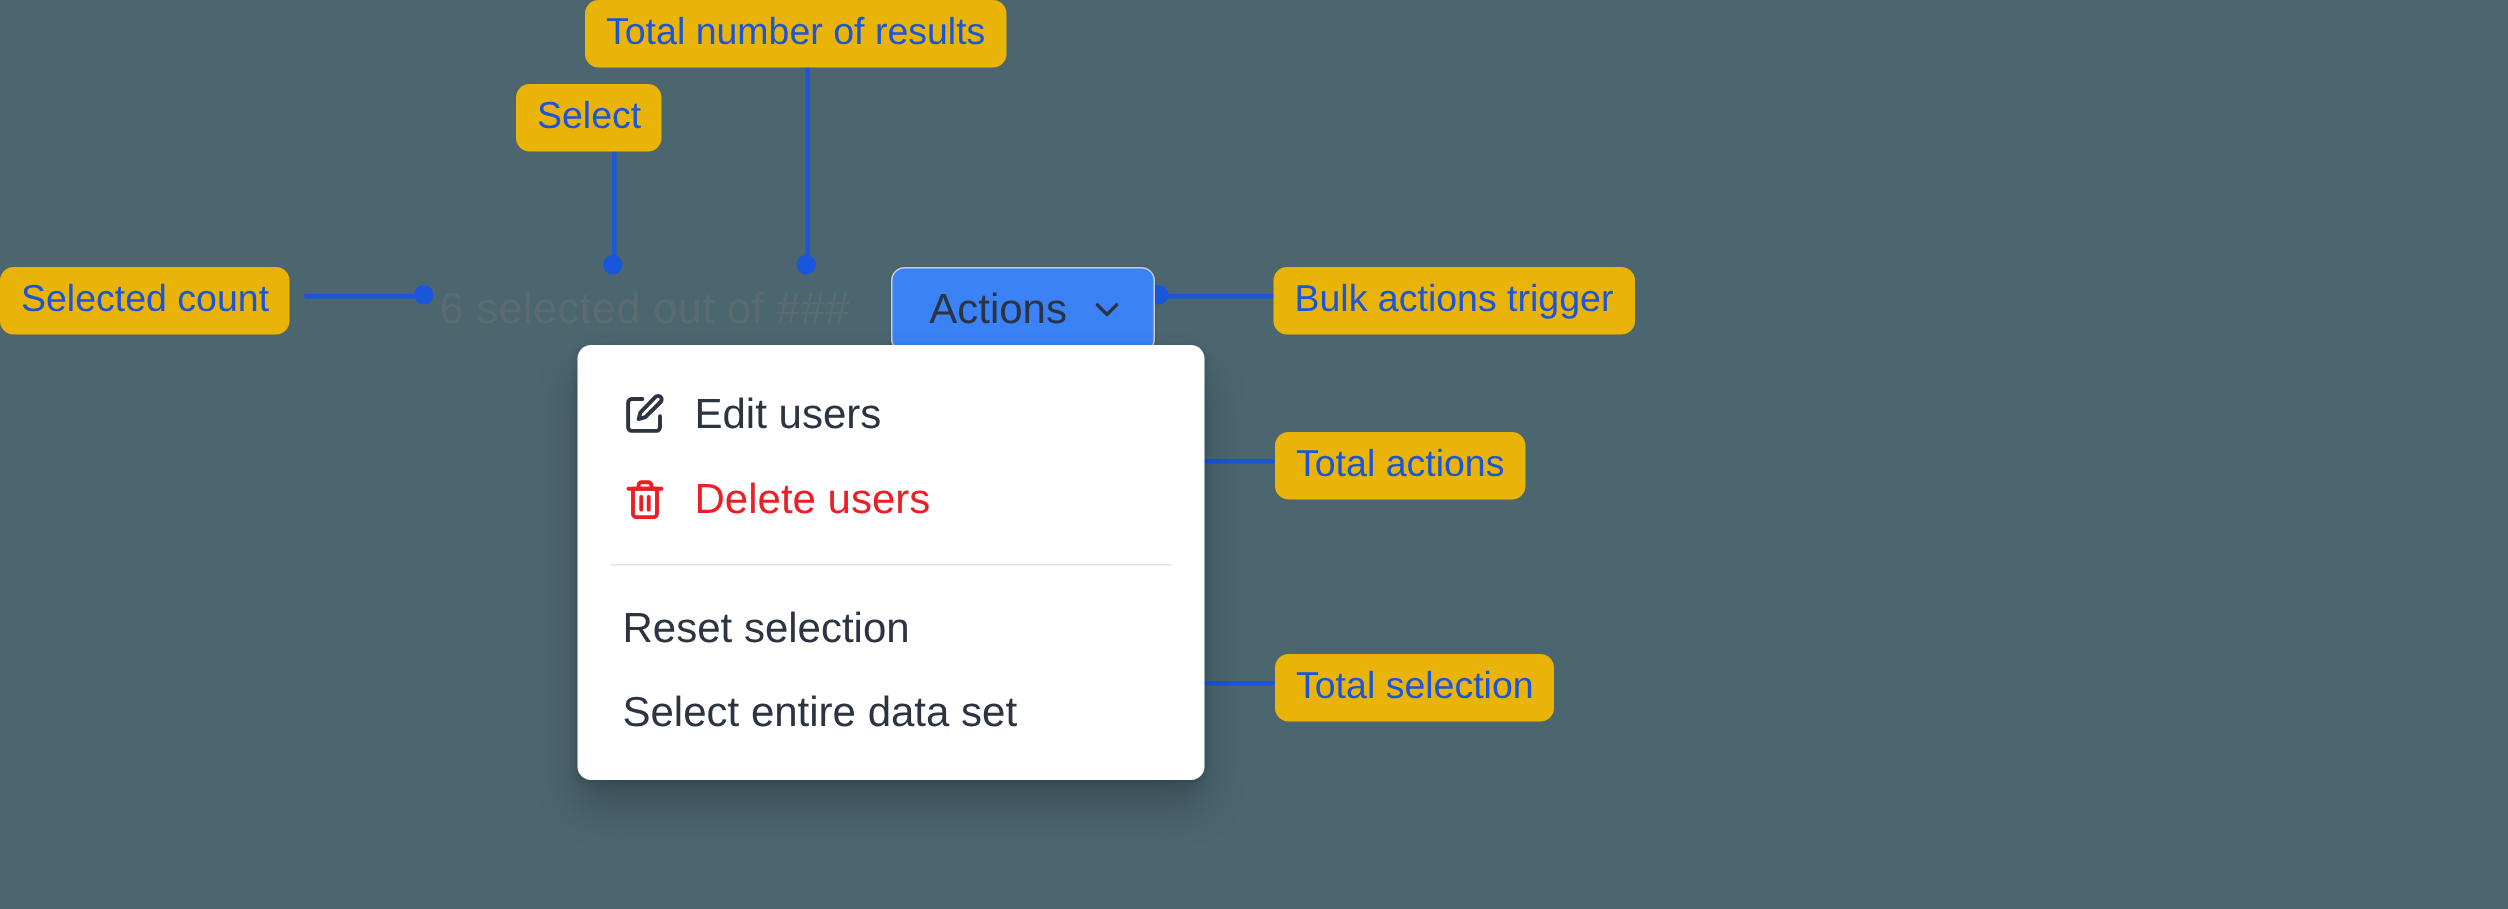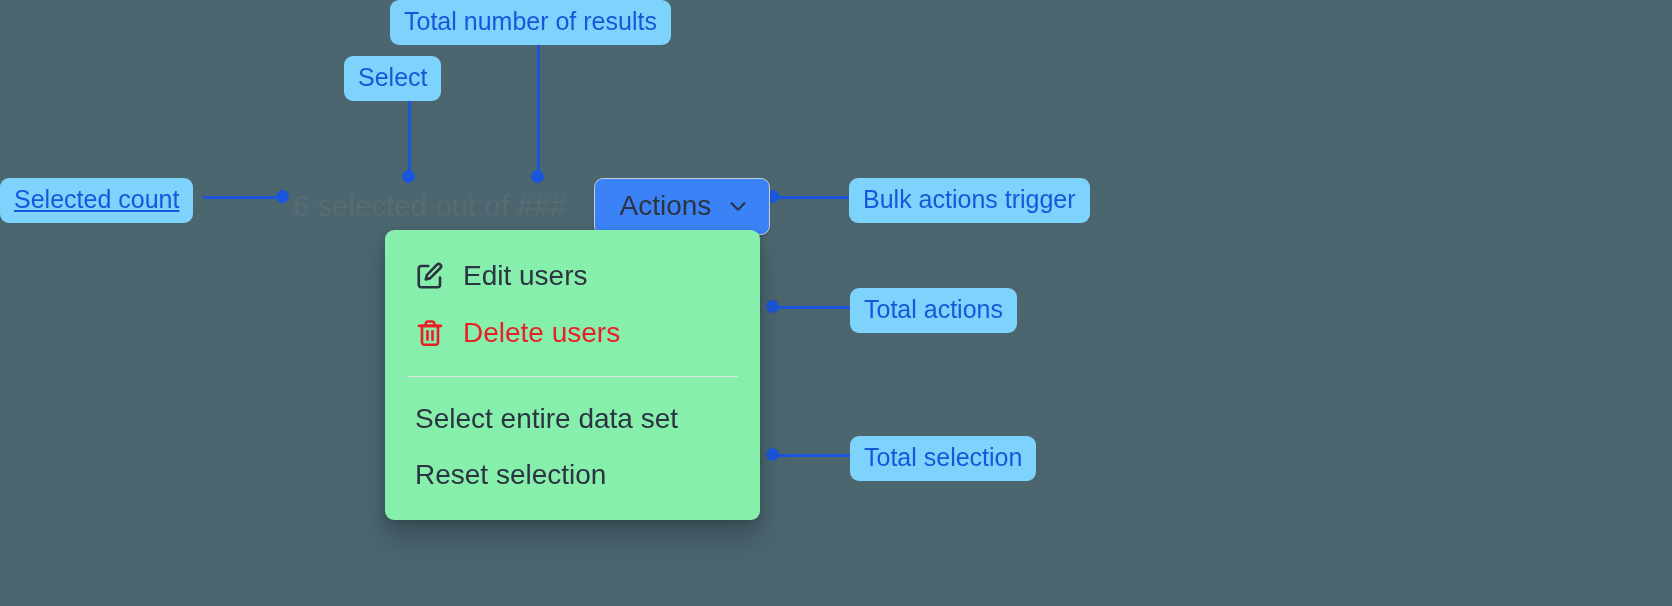--- a/index.html
+++ b/index.html
@@ -15,21 +15,21 @@
     position: relative;
   }
   .stage {
     position: absolute;
     inset: 0;
   }
 
   
   .callout {
     position: absolute;
-    background: #7dd3fc;
+    background: #eab308;
     color: #1a56db;
     font-size: 25px;
     line-height: 1;
     font-weight: 400;
     padding: 9px 14px 11px 14px;
     border-radius: 9px;
     white-space: nowrap;
   }
 
   
@@ -88,22 +88,22 @@
     display: block;
     width: 22px;
     height: 22px;
   }
 
   
   .menu {
     position: absolute;
     left: 385px;
     top: 230px;
-    width: 375px;
-    background: #86efac;
+    width: 418px;
+    background: #ffffff;
     border-radius: 9px;
     box-shadow: 0 18px 26px rgba(18,26,38,0.30),
                 0 2px 6px rgba(18,26,38,0.18);
     padding: 18px 0 16px 0;
     box-sizing: border-box;
   }
   .menu-item {
     display: flex;
     align-items: center;
     gap: 18px;
@@ -147,21 +147,21 @@
   <div class="conn-h" style="left:770px; top:306px; width:84px;"></div>
   <div class="dot" style="left:766px; top:300px;"></div>
 
   <div class="conn-h" style="left:770px; top:454px; width:84px;"></div>
   <div class="dot" style="left:766px; top:448px;"></div>
 
   <div class="callout" style="left:390px; top:0px;">Total number of results</div>
 
   <div class="callout" style="left:344px; top:56px;">Select</div>
 
-  <div class="callout" style="left:0px; top:178px;text-decoration:underline;">Selected count</div>
+  <div class="callout" style="left:0px; top:178px;">Selected count</div>
 
   <div class="callout" style="left:849px; top:178px;">Bulk actions trigger</div>
 
   <div class="callout" style="left:850px; top:288px;">Total actions</div>
 
   <div class="callout" style="left:850px; top:436px;">Total selection</div>
 
   <div class="selection-row">
     <div class="selection-message">6 selected out of ###</div>
 
@@ -196,22 +196,22 @@
           <line x1="10" y1="10.6" x2="10" y2="17.4"></line>
           <line x1="14" y1="10.6" x2="14" y2="17.4"></line>
         </svg>
       </span>
       <span>Delete users</span>
     </div>
 
     <div class="menu-sep"></div>
 
     <div class="menu-item">
+      <span>Reset selection</span>
+    </div>
+
+    <div class="menu-item">
       <span>Select entire data set</span>
     </div>
 
-    <div class="menu-item">
-      <span>Reset selection</span>
-    </div>
-
   </div>
 
 </div>
 
 </body></html>

